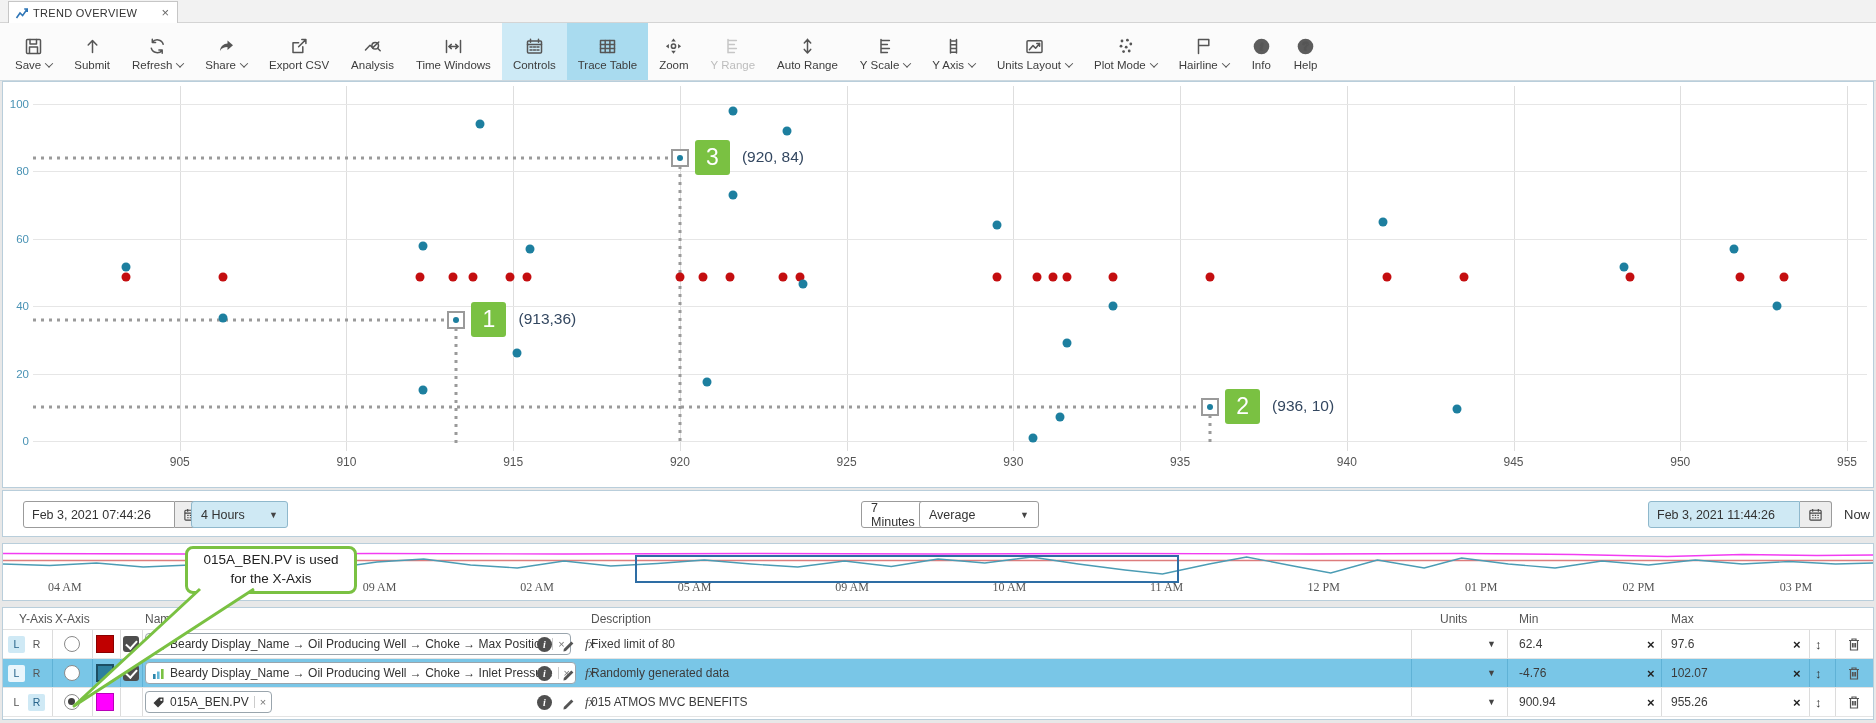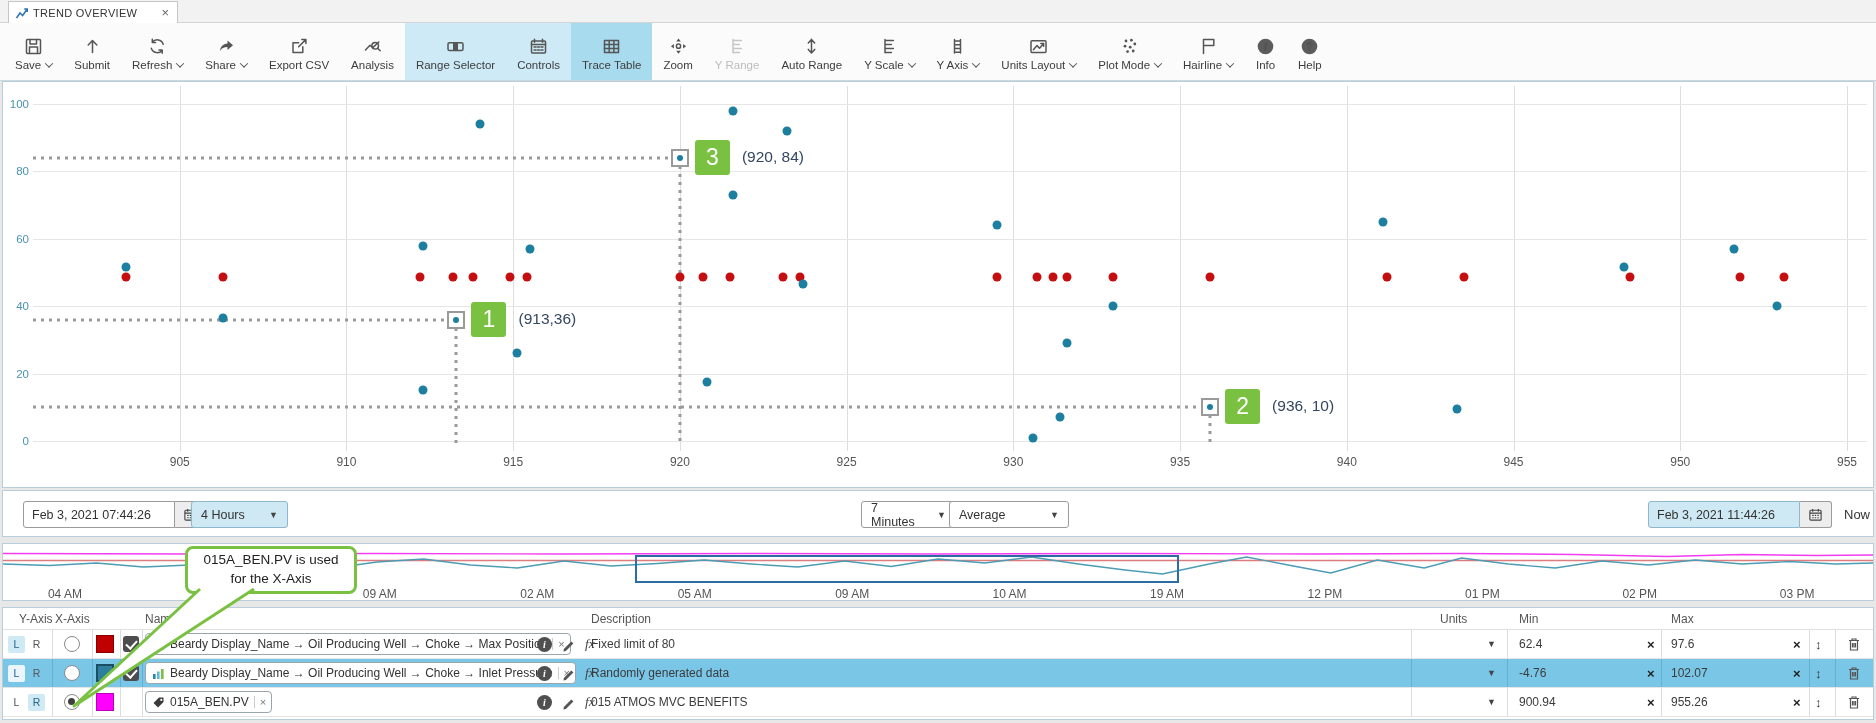--- a/index.html
+++ b/index.html
@@ -52,21 +52,21 @@
   .dateinput.blue { background:#cfe9f4; border-color:#8fb8cc; }
   .calbtn { height:27px; width:32px; border:1px solid #9b9b9b; border-left:none; border-radius:0 3px 3px 0; background:#ededed; display:flex; align-items:center; justify-content:center; cursor:pointer; }
   .selectbox { height:27px; border:1px solid #9b9b9b; border-radius:3px; background:#fff; display:flex; align-items:center; justify-content:space-between; font-size:12.5px; padding:0 9px; cursor:pointer; }
   .selectbox.blue { background:#cfe9f4; border-color:#8fb8cc; }
   .selarrow { font-size:9px; color:#444; margin-left:14px; }
   .nowlabel { font-size:13px; color:#333; margin:0 8px 0 12px; }
 
   
   #ovchart { position:absolute; left:0; top:3px; width:100%; height:36px; }
   #ovselect { position:absolute; border:2px solid #2e6da4; top:11px; height:28px; }
-  .ovlabel { position:absolute; top:43px; font-size:12px; color:#555; }
+  .ovlabel { position:absolute; top:36px; font-size:12px; color:#555;font-family:Liberation Serif, serif; }
   #callout { position:absolute; left:182px; top:2px; width:172px; height:48px; background:#fff; border:3px solid #7ac142; border-radius:8px; z-index:39; display:flex; flex-direction:column; align-items:center; justify-content:center; font-size:13.5px; color:#222; line-height:1.4; }
   #tailsvg { position:absolute; left:0; top:0; width:1876px; height:723px; z-index:40; pointer-events:none; }
 
   
   #thead { position:relative; height:22px; border-bottom:1px solid #e0e0e0; }
   .th { position:absolute; top:4px; font-size:12px; color:#555; }
   .trow { position:relative; height:29px; border-bottom:1px solid #e4e4e4; }
   .trow.selected { background:#79c6e7; }
   .vsep { position:absolute; top:0; bottom:0; width:1px; background:#dcdcdc; }
   .trow.selected .vsep { background:#5fb2d6; }
@@ -165,29 +165,28 @@
         <svg width="21" height="21" viewBox="0 0 21 21" fill="none" stroke="#555" stroke-width="1.5" stroke-linecap="round" stroke-linejoin="round">
           <path d="M3.5 14 L8 9.2 l2.8 2.4 L16.8 6"></path>
           <circle cx="13.2" cy="9.8" r="3.3"></circle>
           <path d="M15.6 12.2 L18.2 14.8"></path>
         </svg>
       </div>
       <div class="tlabel">
         <span>Analysis</span>
       </div>
     </div>
-    <div class="titem active">
-      <div class="ticon">
-        <svg width="21" height="21" viewBox="0 0 21 21" fill="none" stroke="#555" stroke-width="1.5" stroke-linecap="round" stroke-linejoin="round">
-          <rect x="3" y="6.8" width="15" height="7.6" rx="1.5"></rect>
-          <rect x="8" y="6.8" width="5" height="7.6" fill="#555" stroke="none"></rect>
-        </svg>
-      </div>
-      <div class="tlabel">
-        <span>Range Selector</span>
+    <div class="titem">
+      <div class="ticon">
+        <svg width="21" height="21" viewBox="0 0 21 21" fill="none" stroke="#555" stroke-width="1.5" stroke-linecap="round" stroke-linejoin="round">
+          <path d="M3.5 4.5 v12 M17.5 4.5 v12 M5.8 10.5 h9.4 M8.3 8.4 L5.8 10.5 l2.5 2.1 M12.7 8.4 l2.5 2.1 -2.5 2.1"></path>
+        </svg>
+      </div>
+      <div class="tlabel">
+        <span>Time Windows</span>
       </div>
     </div>
     <div class="titem active">
       <div class="ticon">
         <svg width="21" height="21" viewBox="0 0 21 21" fill="none" stroke="#555" stroke-width="1.5" stroke-linecap="round" stroke-linejoin="round">
           <rect x="3.5" y="5" width="14" height="12" rx="1"></rect>
           <path d="M3.5 8.5 h14 M6.5 3.2 v3 M14.5 3.2 v3 M6 11 h2 M9.5 11 h2 M13 11 h2 M6 14 h2 M9.5 14 h2 M13 14 h2"></path>
         </svg>
       </div>
       <div class="tlabel">
@@ -449,21 +448,21 @@
       <span>4 Hours</span>
       <span class="selarrow">▼</span>
     </div>
   </div>
   <div class="ctl" style="left:858px;">
     <div class="selectbox" style="width:95px;">
       <span>7 Minutes</span>
       <span class="selarrow">▼</span>
     </div>
   </div>
-  <div class="ctl" style="left:946px;">
+  <div class="ctl" style="left:916px;">
     <div class="selectbox" style="width:120px;">
       <span>Average</span>
       <span class="selarrow">▼</span>
     </div>
   </div>
   <div class="ctl" style="left:1645px;">
     <input class="dateinput blue" readonly="" value="Feb 3, 2021 11:44:26" style="">
     <div class="calbtn">
       <span style="display:flex;">
         <svg width="15" height="15" viewBox="0 0 16 16" fill="none" stroke="#444" stroke-width="1.2">
@@ -485,21 +484,21 @@
     </svg>
   <div id="ovselect" style="left: 33.8%; width: 29.1%;"></div>
   <div id="ovlabels">
       <div class="ovlabel" style="left: 2.4%;">04 AM</div>
       <div class="ovlabel" style="left: 10.82%;">05 AM</div>
       <div class="ovlabel" style="left: 19.24%;">09 AM</div>
       <div class="ovlabel" style="left: 27.66%;">02 AM</div>
       <div class="ovlabel" style="left: 36.08%;">05 AM</div>
       <div class="ovlabel" style="left: 44.5%;">09 AM</div>
       <div class="ovlabel" style="left: 52.92%;">10 AM</div>
-      <div class="ovlabel" style="left: 61.34%;">19 AM</div>
+      <div class="ovlabel" style="left: 61.34%;">11 AM</div>
       <div class="ovlabel" style="left: 69.76%;">12 PM</div>
       <div class="ovlabel" style="left: 78.18%;">01 PM</div>
       <div class="ovlabel" style="left: 86.6%;">02 PM</div>
       <div class="ovlabel" style="left: 95.02%;">03 PM</div>
     </div>
   <div id="callout">
     <span>015A_BEN.PV is used</span>
     <span>for the X-Axis</span>
   </div>
 </div>

